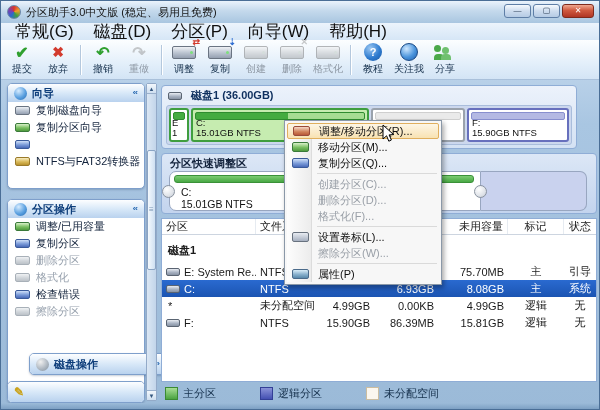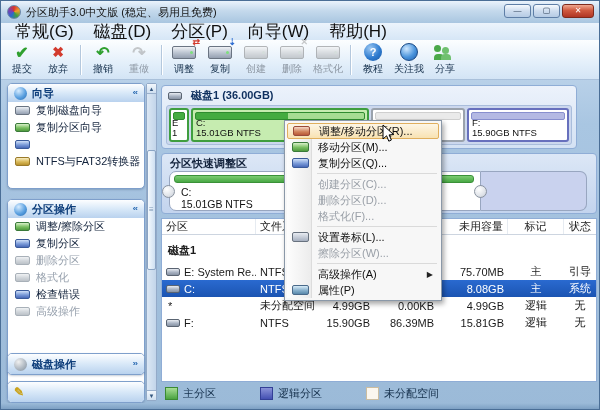--- a/index.html
+++ b/index.html
@@ -298,45 +298,45 @@
     </div>
 
     <div class="spanel" style="top:116px;height:190px;">
       <div class="sphead">
         <span class="hicon"></span>
         <span>分区操作</span>
         <span class="chev">«</span>
       </div>
       <div class="sitem">
         <span class="sdi g"></span>
-        <span>调整/擦除分区</span>
+        <span>调整/已用容量</span>
       </div>
       <div class="sitem">
         <span class="sdi b"></span>
         <span>复制分区</span>
       </div>
       <div class="sitem dis">
         <span class="sdi dis"></span>
         <span>删除分区</span>
       </div>
       <div class="sitem dis">
         <span class="sdi dis"></span>
         <span>格式化</span>
       </div>
       <div class="sitem">
         <span class="sdi b"></span>
         <span>检查错误</span>
       </div>
       <div class="sitem dis">
         <span class="sdi dis"></span>
-        <span>高级操作</span>
-      </div>
-    </div>
-
-    <div class="spanel" style="top:270px;height:22px;">
+        <span>擦除分区</span>
+      </div>
+    </div>
+
+    <div class="spanel" style="top:270px;height:22px;margin-left:22px;">
       <div class="sphead" style="height:20px;">
         <span class="hicon gray"></span>
         <span>磁盘操作</span>
         <span class="chev">»</span>
       </div>
     </div>
 
     <div class="spanel" style="top:298px;height:22px;">
       <div class="sphead" style="height:20px;">
         <span class="hicon pen">✎</span>
@@ -495,24 +495,20 @@
     <div class="csep"></div>
     <div class="citem">
       <span class="ci"></span>
       <span>设置卷标(L)...</span>
     </div>
     <div class="citem dis">
       <span>擦除分区(W)...</span>
     </div>
     <div class="csep"></div>
     <div class="citem">
-      <span>高级操作(A)</span>
-      <span class="subarrow">▶</span>
-    </div>
-    <div class="citem">
       <span class="ci pic"></span>
       <span>属性(P)</span>
     </div>
   </div>
 
   <div class="cursor">
     <svg width="13" height="20" viewBox="0 0 13 20">
       <path d="M1 1 L1 15 L4.6 11.8 L6.8 17.2 L9.4 16 L7.1 10.9 L11.6 10.6 Z" fill="#ffffff" stroke="#000000" stroke-width="1"></path>
     </svg>
   </div>

